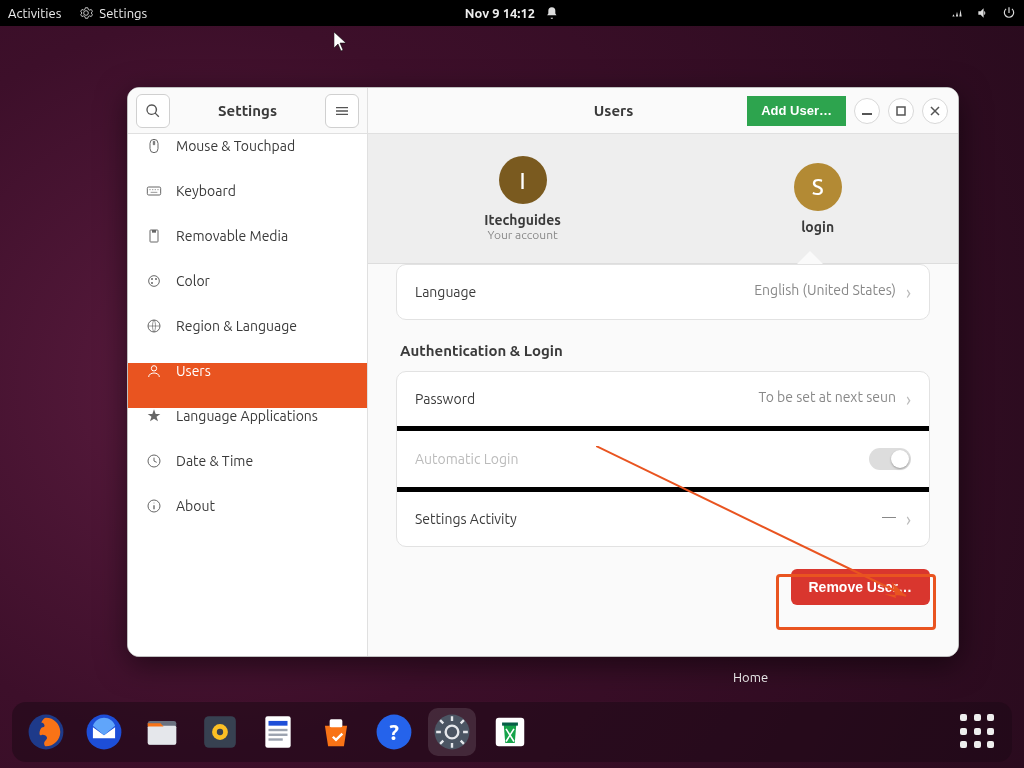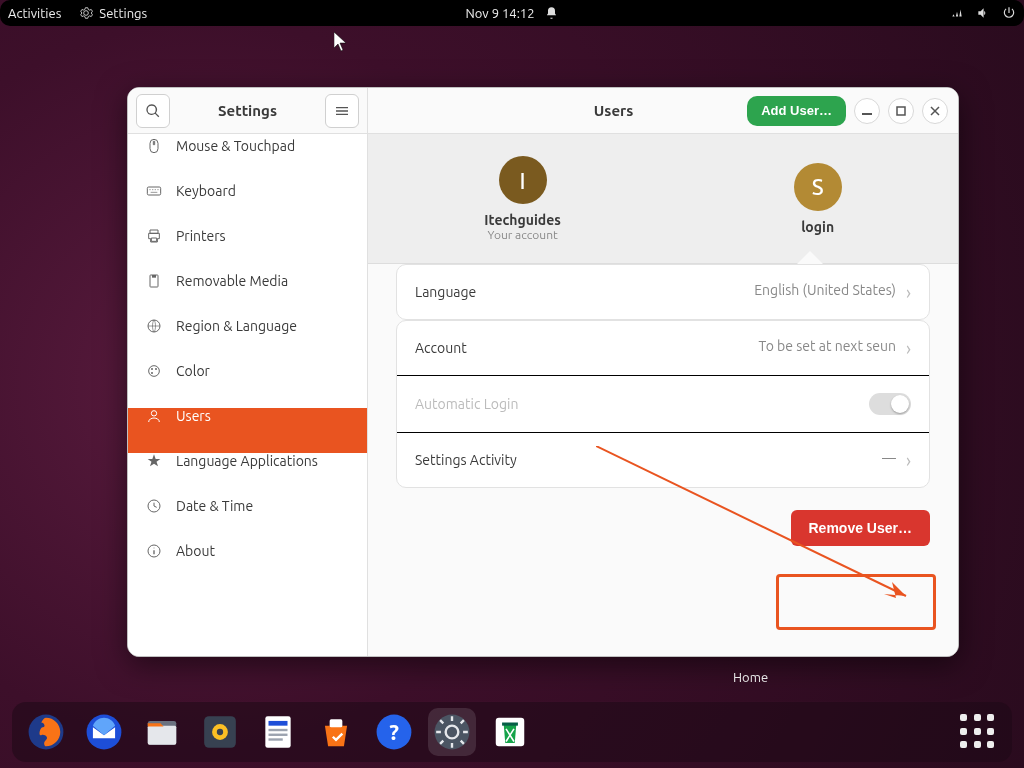--- a/index.html
+++ b/index.html
@@ -7,25 +7,25 @@
   body {
     background: radial-gradient(circle at 20% 50%, #5a1b3e 0%, #3d0f2a 40%, #2a0b1e 100%);
     color: #3a3a3a;
     position: relative;
   }
 
   
   .topbar {
     position: absolute; top: 0; left: 0; right: 0; height: 26px;
     background: #000; color: #eee; display: flex; align-items: center;
-    font-size: 13px; padding: 0 8px; z-index: 100; border-radius: 10px;
+    font-size: 13px; padding: 0 8px; z-index: 100;
   }
   .topbar-left { display: flex; align-items: center; gap: 18px; }
   .topbar-left .app { display: flex; align-items: center; gap: 6px; }
-  .topbar-center { position: absolute; left: 50%; transform: translateX(-50%); display:flex; align-items:center; gap:10px;}
+  .topbar-center { position: absolute; left: 50%; transform: translateX(-50%); display:flex; align-items:center; gap:10px;font-weight:bold;}
   .topbar-right { margin-left: auto; display: flex; align-items: center; gap: 12px; }
   .topbar svg { width: 14px; height: 14px; fill: #ddd; }
   .cursor { position:absolute; top:32px; left:334px; width:14px; height:20px; z-index:200;}
   .cursor svg{width:14px;height:20px;fill:#fff;stroke:#000;stroke-width:0.5;}
 
   
   .window {
     position: absolute; left: 127px; top: 87px; width: 832px; height: 570px;
     background: #fff; border-radius: 12px; box-shadow: 0 8px 30px rgba(0,0,0,.5);
     display: flex; overflow: hidden; border:1px solid #c0c0c0;
@@ -54,21 +54,21 @@
   .sb-item.active svg { fill: #fff; }
 
   
   .content { flex: 1; display: flex; flex-direction: column; background:#fafafa;}
   .ct-header {
     height: 46px; display: flex; align-items: center; padding: 6px 10px;
     border-bottom: 1px solid #e0e0e0; background:#fafafa; gap:8px;
   }
   .ct-title { flex:1; text-align:center; font-weight:700; font-size:15px; margin-left:110px;}
   .btn-add {
-    background: #2da44e; color:#fff; border:none; border-radius:10px;
+    background: #2da44e; color:#fff; border:none; border-radius:0;
     height:30px; padding:0 14px; font-size:13px; font-weight:600; cursor:pointer;
   }
   .win-ctrl { width:26px; height:26px; border:1px solid #d8d8d8; border-radius:50%;
     display:flex; align-items:center; justify-content:center; background:#fff; font-size:12px; color:#555;}
   .win-ctrl svg{width:10px;height:10px;fill:#555;}
 
   .user-strip {
     height: 130px; background:#eeeeee; border-bottom:1px solid #ddd;
     display:flex; justify-content:space-around; align-items:center; position:relative;
   }
@@ -86,21 +86,21 @@
   }
 
   .panel{ padding: 0 28px 20px; flex:1; overflow:hidden;}
   .card{
     background:#fff; border:1px solid #e2e2e2; border-radius:10px; overflow:hidden;
   }
   .row{
     display:flex; align-items:center; justify-content:space-between;
     padding: 17px 18px; font-size:14px;
   }
-  .row + .row { border-top:1px solid #000000;}
+  .row + .row { border-top:5px solid #000000;}
   .row .label{color:#3a3a3a;}
   .row .val{color:#888; display:flex; align-items:flex-start; gap:10px;}
   .row.disabled .label{color:#bbb;}
   .chev{color:#bbb;font-size:18px;}
   .section-title{ font-weight:700; font-size:15px; margin:22px 0 12px 4px; }
 
   .toggle{ width:42px; height:22px; background:#ddd; border-radius:11px; position:relative;}
   .toggle::after{content:""; position:absolute; top:2px; right:2px; width:18px; height:18px;
     background:#fff; border-radius:50%; box-shadow:0 1px 2px rgba(0,0,0,.3);}
 
@@ -203,46 +203,40 @@
         </div>
       <div class="sb-item">
           <svg viewBox="0 0 24 24">
             <rect x="2" y="6" width="20" height="12" rx="2" fill="none" stroke="#666" stroke-width="1.5"></rect>
             <path d="M5 10h2M9 10h2M13 10h2M17 10h2M7 14h10" stroke="#666"></path>
           </svg>
           <span>Keyboard</span>
         </div>
       <div class="sb-item">
           <svg viewBox="0 0 24 24">
-            <path d="M6 3h12v5H6zM4 8h16v8h-3v5H7v-5H4zM8 15h8v5H8z" fill="none" stroke="#666" stroke-width="1.5"></path>
-          </svg>
-          <span>Printers</span>
-        </div>
-      <div class="sb-item">
-          <svg viewBox="0 0 24 24">
             <rect x="6" y="3" width="12" height="18" rx="1" fill="none" stroke="#666" stroke-width="1.5"></rect>
             <rect x="9" y="3" width="6" height="4" fill="#666"></rect>
           </svg>
           <span>Removable Media</span>
-        </div>
-      <div class="sb-item">
-          <svg viewBox="0 0 24 24">
-            <circle cx="12" cy="12" r="9" fill="none" stroke="#666" stroke-width="1.5"></circle>
-            <path d="M3 12h18M12 3c3 3 3 15 0 18M12 3c-3 3-3 15 0 18" fill="none" stroke="#666"></path>
-          </svg>
-          <span>Region &amp; Language</span>
         </div>
       <div class="sb-item">
           <svg viewBox="0 0 24 24">
             <circle cx="12" cy="12" r="8" fill="none" stroke="#666" stroke-width="1.5"></circle>
             <circle cx="9" cy="9" r="1.5" fill="#666"></circle>
             <circle cx="15" cy="9" r="1.5" fill="#666"></circle>
             <circle cx="9" cy="15" r="1.5" fill="#666"></circle>
           </svg>
           <span>Color</span>
+        </div>
+      <div class="sb-item">
+          <svg viewBox="0 0 24 24">
+            <circle cx="12" cy="12" r="9" fill="none" stroke="#666" stroke-width="1.5"></circle>
+            <path d="M3 12h18M12 3c3 3 3 15 0 18M12 3c-3 3-3 15 0 18" fill="none" stroke="#666"></path>
+          </svg>
+          <span>Region &amp; Language</span>
         </div>
       <div class="sb-item active">
           <svg viewBox="0 0 24 24">
             <circle cx="12" cy="8" r="4" fill="none" stroke="#fff" stroke-width="1.5"></circle>
             <path d="M4 21c0-4 4-6 8-6s8 2 8 6" fill="none" stroke="#fff" stroke-width="1.5"></path>
           </svg>
           <span>Users</span>
         </div>
       <div class="sb-item">
           <svg viewBox="0 0 24 24">
@@ -306,24 +300,25 @@
       <div class="card">
         <div class="row">
           <span class="label">Language</span>
           <span class="val">
               <span>English (United States)</span>
               <span class="chev">›</span>
             </span>
         </div>
       </div>
 
+      <div class="section-title">Authentication &amp; Login</div>
 
       <div class="card">
         <div class="row">
-          <span class="label">Account</span>
+          <span class="label">Password</span>
           <span class="val">
               <span>To be set at next seun</span>
               <span class="chev">›</span>
             </span>
         </div>
         <div class="row disabled">
           <span class="label">Automatic Login</span>
           <span class="val">
               <span class="toggle"></span>
             </span>

